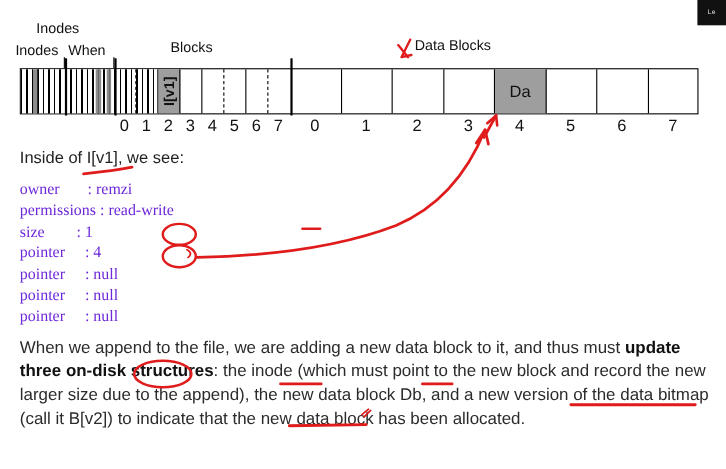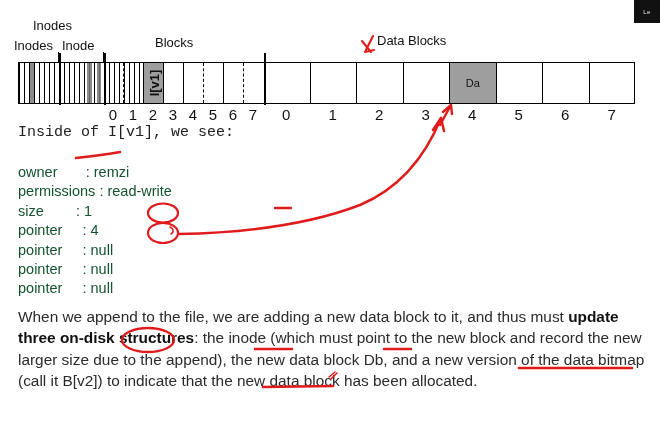--- a/index.html
+++ b/index.html
@@ -162,51 +162,51 @@
     transform: rotate(-90deg);
     white-space: nowrap;
   }
   .hlabel {
     position: absolute;
     inset: 0;
     display: flex;
     align-items: center;
     justify-content: center;
     font-family: "Liberation Sans", sans-serif;
-    font-size: 11px;
+    font-size: 15px;
     color: #111;
   }
 
   
   .num {
     position: absolute;
     font-family: "Liberation Sans", sans-serif;
     font-size: 15px;
     color: #111;
     text-align: center;
     top: 106px;
   }
 
   
   #intro {
     position: absolute;
     left: 18px;
-    top: 124px;
+    top: 135px;
     font-size: 15px;
-    font-family: Liberation Mono, monospace;
+    font-family: Liberation Sans, sans-serif;
     color: #222;
   }
   #fields {
     position: absolute;
     left: 18px;
     top: 163px;
-    font-family: Liberation Sans, sans-serif;
+    font-family: Liberation Serif, serif;
     font-size: 14.5px;
     line-height: 19.4px;
-    color: #14532d;
+    color: #6d28d9;
     white-space: pre;
   }
 
   
   #para {
     position: absolute;
     left: 18px;
     top: 306px;
     width: 632px;
     font-family: "Liberation Sans", sans-serif;
@@ -226,21 +226,21 @@
 </style>
 </head>
 <body>
 
 <div id="logo-badge">
   <span>Le</span>
 </div>
 
 <div class="lbl" id="lbl-bitmaps">Inodes</div>
 <div class="lbl" id="lbl-inode">Inodes</div>
-<div class="lbl" id="lbl-data">Inode</div>
+<div class="lbl" id="lbl-data">When</div>
 <div class="lbl" id="lbl-inodes">Blocks</div>
 <div class="lbl" id="lbl-datablocks">Data Blocks</div>
 
 <div class="tick" id="tick-a"></div>
 <div class="tick" id="tick-b"></div>
 
 <div id="strip">
 
   <div class="bmp" id="bmp-inode">
     <div class="shade" style="left:11px;width:4px;"></div>

